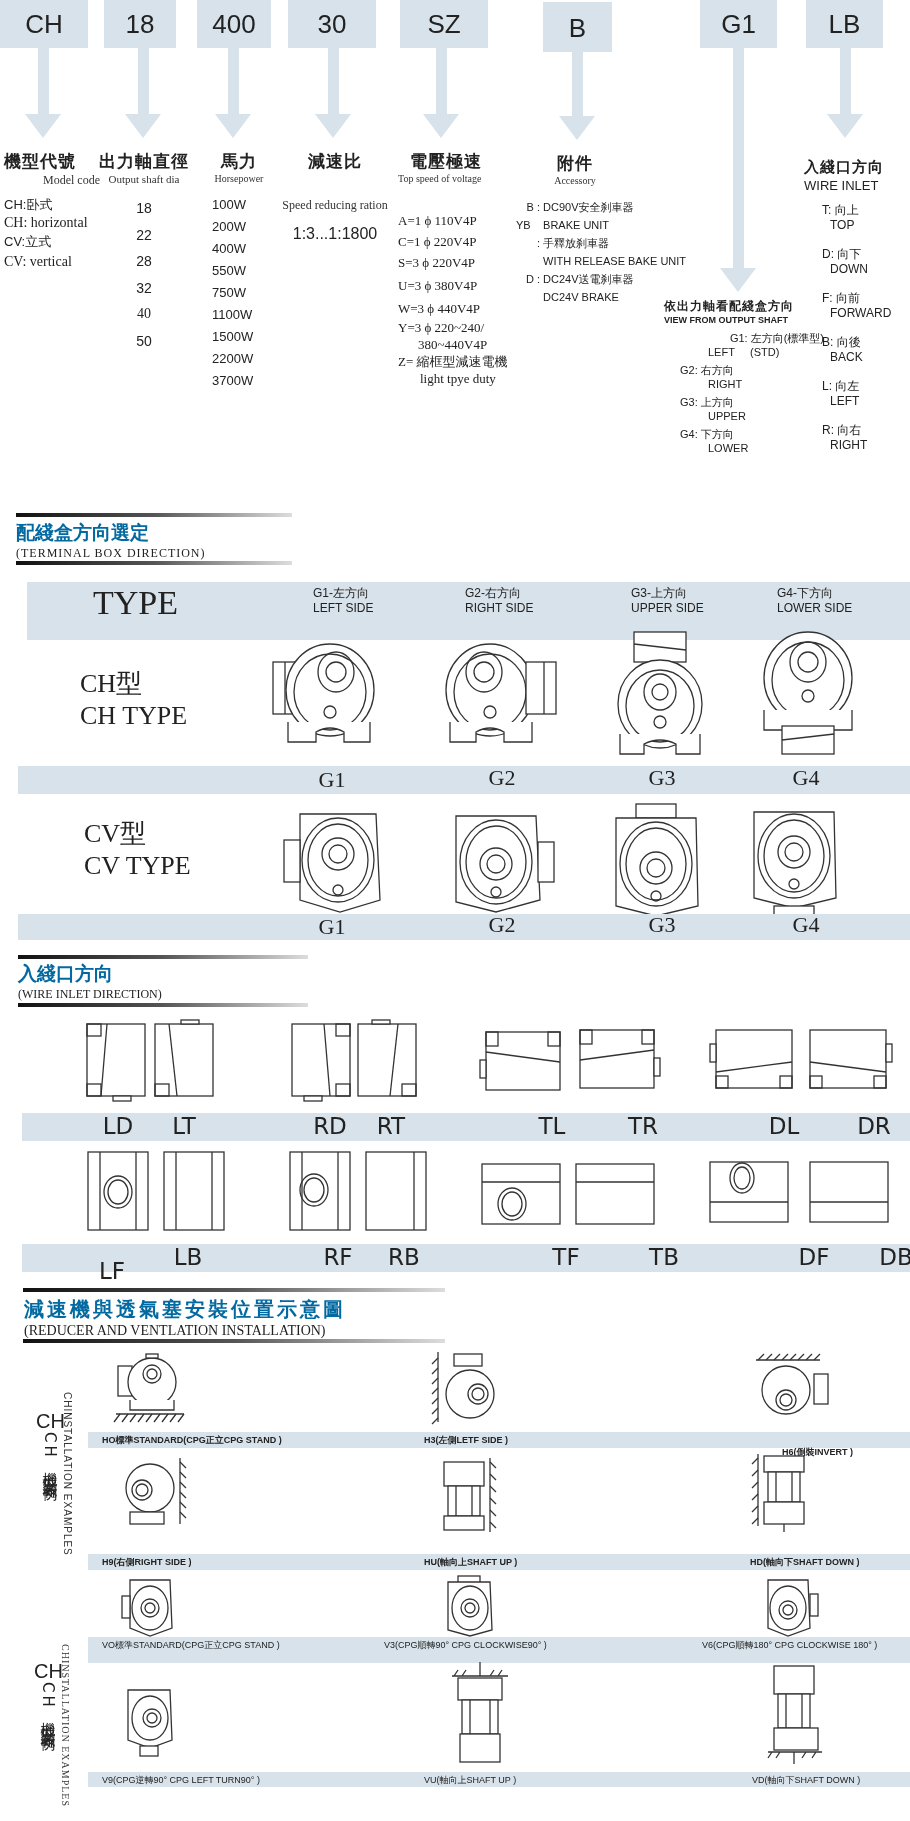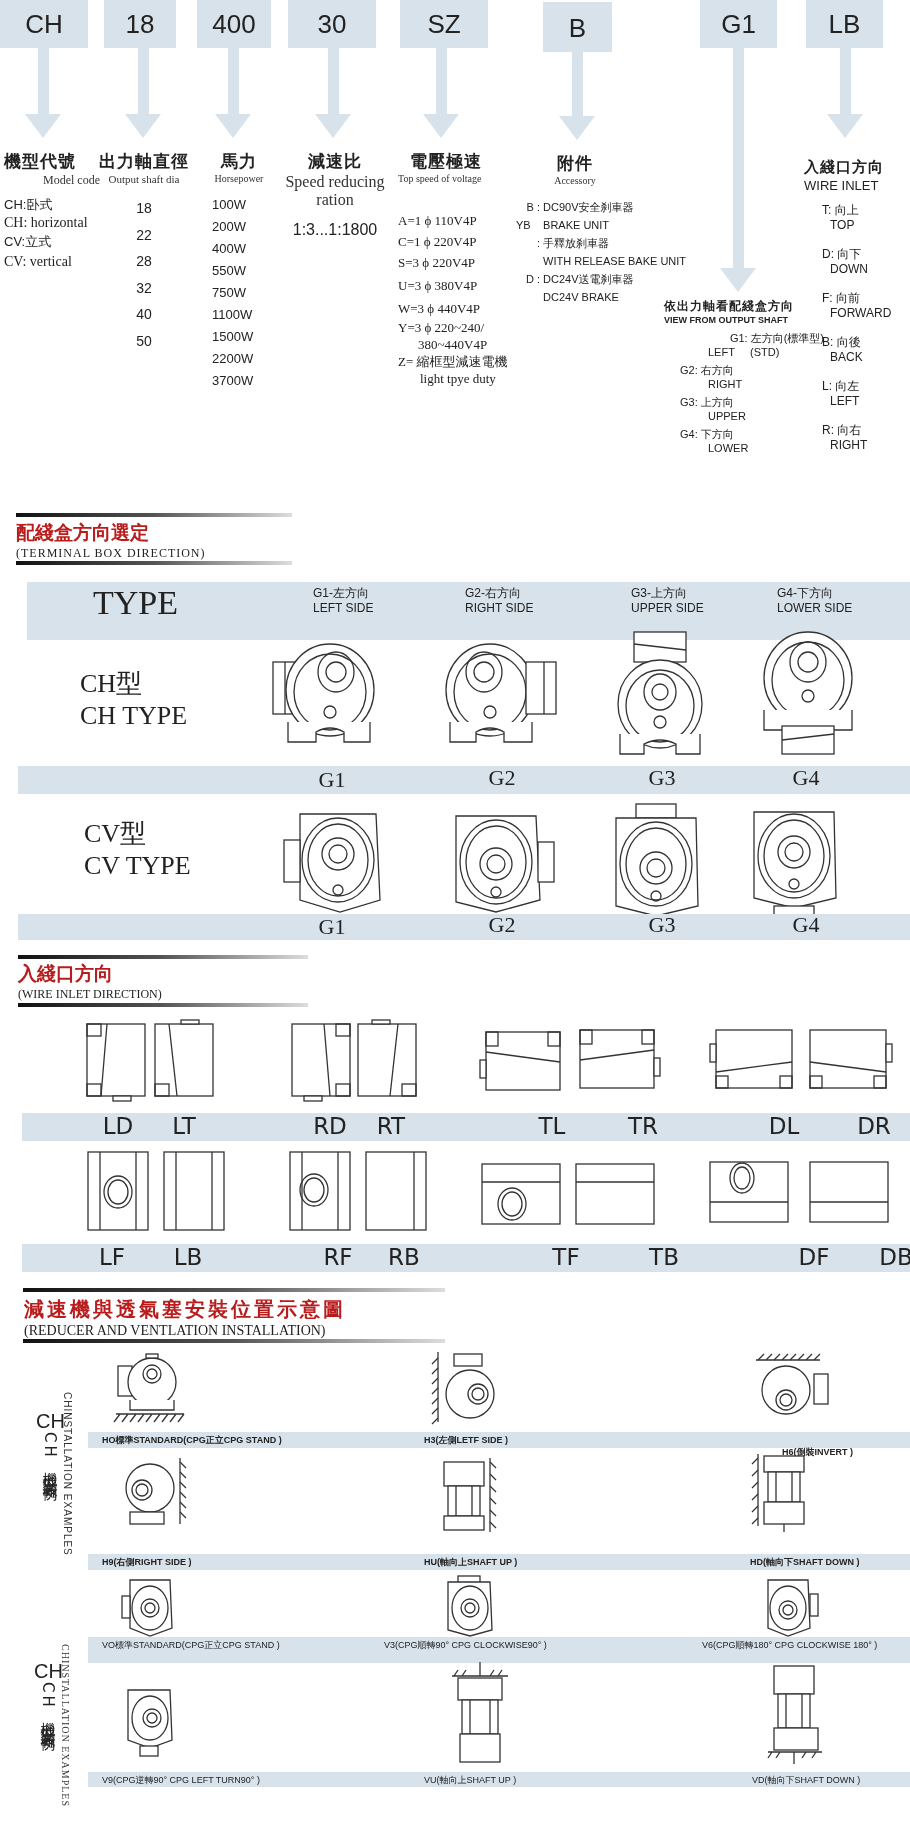--- a/index.html
+++ b/index.html
@@ -8,21 +8,21 @@
   .code-box { position: absolute; background: #d7e2ea; color: #222; font-family: "Liberation Sans", sans-serif; font-size: 26px; text-align: center; }
   .arrow-shaft { position: absolute; background: #d7e2ea; width: 11px; }
   .arrow-head { position: absolute; width: 0; height: 0; border-left: 18px solid transparent; border-right: 18px solid transparent; border-top: 24px solid #d7e2ea; }
   .hdr-zh { font-family: "DejaVu Sans", sans-serif; font-size: 17px; font-weight: bold; color: #222; letter-spacing: 1px; }
   .hdr-en { font-family: "Liberation Serif", serif; font-size: 11px; color: #333; }
   .col { position: absolute; }
   .val { font-family: "Liberation Sans", sans-serif; font-size: 14px; color: #222; line-height: 22px; }
   .serif-val { font-family: "Liberation Serif", serif; font-size: 13px; color: #222; line-height: 21px; }
   .small { font-family: "Liberation Sans", sans-serif; font-size: 12px; line-height: 18px; color: #222; }
   .sec-title { position: absolute; left: 16px; }
-  .sec-title .zh { font-family: "DejaVu Sans", sans-serif; font-size: 19px; font-weight: bold; color: #b91c1c; }
+  .sec-title .zh { font-family: "DejaVu Sans", sans-serif; font-size: 19px; font-weight: bold; color: #0369a1; }
   .sec-title .en { font-family: "Liberation Serif", serif; font-size: 12px; color: #222; letter-spacing: 1px; }
   .grad-bar { position: absolute; height: 4px; background: linear-gradient(to right, #111 0%, #555 50%, #ddd 100%); }
   .band { position: absolute; background: #d7e2ea; }
   .type-label { font-family: "Liberation Serif", serif; color: #222; }
   .g-label { position: absolute; font-family: "Liberation Serif", serif; font-size: 22px; color: #222; text-align: center; width: 60px; }
   .wl-label { position: absolute; font-family: "DejaVu Sans", sans-serif; font-size: 23px; color: #222; text-align: center; width: 60px; }
   .inst-label { position: absolute; font-family: "Liberation Sans", sans-serif; font-size: 9px; color: #222; font-weight: bold; }
   svg { position: absolute; overflow: visible; }
   svg .ln { fill: none; stroke: #333; stroke-width: 1.3; }
   svg .fl { fill: #fff; stroke: #333; stroke-width: 1.3; }
@@ -78,21 +78,21 @@
 </div>
 
 <div class="col" style="left:96px;top:150px;width:96px;text-align:center;">
   <div class="hdr-zh">出力軸直徑</div>
   <div class="hdr-en">Output shaft dia</div>
   <div style="margin-top:10px;">
     <div class="val" style="line-height:26.5px;">18</div>
     <div class="val" style="line-height:26.5px;">22</div>
     <div class="val" style="line-height:26.5px;">28</div>
     <div class="val" style="line-height:26.5px;">32</div>
-    <div class="val" style="line-height:26.5px;">40</div>
+    <div class="val" style="line-height:26.5px;font-family:Liberation Serif, serif;">40</div>
     <div class="val" style="line-height:26.5px;">50</div>
   </div>
 </div>
 
 <div class="col" style="left:206px;top:150px;width:66px;">
   <div class="hdr-zh" style="text-align:center;">馬力</div>
   <div class="hdr-en" style="font-size:10px;text-align:center;">Horsepower</div>
   <div style="margin-top:10px;margin-left:6px;">
     <div class="val" style="font-size:13px;">100W</div>
     <div class="val" style="font-size:13px;">200W</div>
@@ -101,21 +101,21 @@
     <div class="val" style="font-size:13px;">750W</div>
     <div class="val" style="font-size:13px;">1100W</div>
     <div class="val" style="font-size:13px;">1500W</div>
     <div class="val" style="font-size:13px;">2200W</div>
     <div class="val" style="font-size:13px;">3700W</div>
   </div>
 </div>
 
 <div class="col" style="left:280px;top:150px;width:110px;text-align:center;">
   <div class="hdr-zh">減速比</div>
-  <div class="hdr-en" style="font-size:16px;">Speed reducing ration</div>
+  <div class="hdr-en" style="font-size:12px;margin-top:25px;">Speed reducing ration</div>
   <div class="val" style="font-size:16px;margin-top:10px;">1:3...1:1800</div>
 </div>
 
 <div class="col" style="left:398px;top:150px;width:130px;">
   <div class="hdr-zh" style="padding-left:12px;">電壓極速</div>
   <div class="hdr-en" style="font-size:10px;">Top speed of voltage</div>
   <div style="margin-top:26px;">
     <div class="serif-val">A=1 ϕ 110V4P</div>
     <div class="serif-val">C=1 ϕ 220V4P</div>
     <div class="serif-val">S=3 ϕ 220V4P</div>
@@ -399,21 +399,21 @@
 <svg style="left:706px;top:1158px;" width="200" height="70">
   <rect class="fl" x="4" y="4" width="78" height="60"></rect>
     <line class="ln" x1="4" y1="44" x2="82" y2="44"></line>
   <ellipse class="ln" cx="36" cy="20" rx="12" ry="15"></ellipse>
     <ellipse class="ln" cx="36" cy="20" rx="8" ry="11"></ellipse>
   <rect class="fl" x="104" y="4" width="78" height="60"></rect>
     <line class="ln" x1="104" y1="44" x2="182" y2="44"></line>
 </svg>
 
 <div class="band" style="left:22px;top:1244px;width:888px;height:28px;">
-  <div class="wl-label" style="left:60px;top:0px;">LF</div>
+  <div class="wl-label" style="left:60px;top:14px;">LF</div>
   <div class="wl-label" style="left:136px;top:0px;">LB</div>
   <div class="wl-label" style="left:286px;top:0px;">RF</div>
   <div class="wl-label" style="left:352px;top:0px;">RB</div>
   <div class="wl-label" style="left:514px;top:0px;">TF</div>
   <div class="wl-label" style="left:612px;top:0px;">TB</div>
   <div class="wl-label" style="left:762px;top:0px;">DF</div>
   <div class="wl-label" style="left:844px;top:0px;">DB</div>
 </div>
 
 <div class="grad-bar" style="left:23px;top:1288px;width:422px;"></div>

